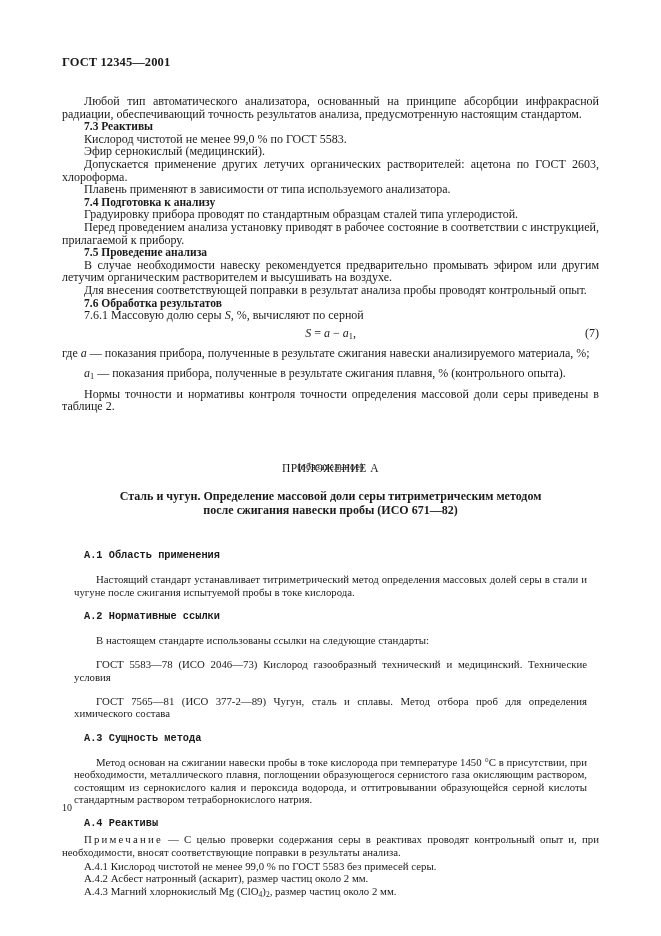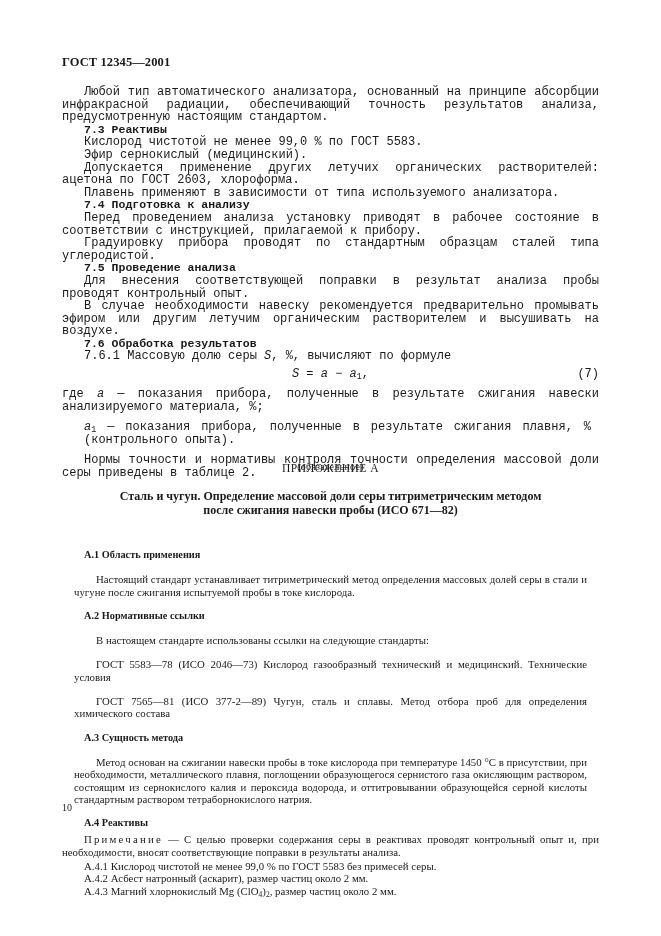--- a/index.html
+++ b/index.html
@@ -12,48 +12,48 @@
   .formula { position:relative; height:20px; margin:3px 0 2px 0; }
   .formula .eq { position:absolute; left:0; right:0; text-align:center; font-style:normal; top:2px; }
   .formula .num { position:absolute; right:0; top:2px; }
   i { font-style:italic; }
   .hang { margin:8px; padding-left:22px; }
   .center { position:absolute; left:62px; width:537px; text-align:center; }
   .app-title { font-size:11.5px; letter-spacing:0.5px; top:462px; }
   .app-sub { font-size:10px; top:461px; letter-spacing:0.3px; }
   .ann-title { font-weight:bold; font-size:12px; line-height:14px; top:489px; }
   .blk2 { position:absolute; left:62px; width:537px; font-size:10.8px; line-height:12.3px; }
-  .h2 { margin:0; padding-left:22px; font-weight:bold; font-size:10.3px; }
+  .h2 { margin:0; padding-left:22px; font-weight:bold; font-size:10.3px;font-family:Liberation Mono, monospace; }
   .p2 { margin:12px; text-indent:22px; text-align:justify; }
   .note { margin:4px 0 2px 0; text-indent:22px; text-align:justify; }
   .sp { letter-spacing:2.2px; }
   .item { margin:0; padding-left:22px; }
   .pnum { position:absolute; left:62px; top:802px; font-size:10px; }
   sub { font-size:0.7em; vertical-align:-0.25em; line-height:0; }
 </style>
 </head>
 <body>
 
 <div class="hdr">ГОСТ 12345—2001</div>
 
-<div class="blk" style="top:86px;font-family:Liberation Mono, monospace;">
+<div class="blk" style="top:95px;">
   <p class="p">Любой тип автоматического анализатора, основанный на принципе абсорбции инфракрасной радиации, обеспечивающий точность результатов анализа, предусмотренную настоящим стандартом.</p>
   <p class="h">7.3 Реактивы</p>
   <p class="p">Кислород чистотой не менее 99,0 % по ГОСТ  5583.</p>
   <p class="p">Эфир сернокислый (медицинский).</p>
   <p class="p">Допускается применение других летучих органических растворителей: ацетона по ГОСТ 2603, хлороформа.</p>
   <p class="p">Плавень применяют в зависимости от типа используемого анализатора.</p>
   <p class="h">7.4 Подготовка к анализу</p>
+  <p class="p">Градуировку прибора проводят по стандартным образцам сталей типа углеродистой.</p>
   <p class="p">Перед проведением анализа установку приводят в рабочее состояние в соответствии с инструкцией, прилагаемой к прибору.</p>
-  <p class="p">Градуировку прибора проводят по стандартным образцам сталей типа углеродистой.</p>
   <p class="h">7.5 Проведение анализа</p>
+  <p class="p">В случае необходимости навеску рекомендуется предварительно промывать эфиром или другим летучим органическим растворителем и высушивать на воздухе.</p>
   <p class="p">Для внесения соответствующей поправки в результат анализа пробы проводят контрольный опыт.</p>
-  <p class="p">В случае необходимости навеску рекомендуется предварительно промывать эфиром или другим летучим органическим растворителем и высушивать на воздухе.</p>
   <p class="h">7.6 Обработка результатов</p>
-  <p class="p"><span>7.6.1  Массовую долю серы </span><i>S</i><span>, %, вычисляют по формуле</span></p>
+  <p class="p"><span>7.6.1  Массовую долю серы </span><i>S</i><span>, %, вычисляют по серной</span></p>
   <div class="formula">
     <div class="eq"><i>S</i><span> = </span><i>a</i><span> − </span><i>a</i><sub>1</sub><span>,</span></div>
     <div class="num">(7)</div>
   </div>
   <p style="margin:0;"><span>где </span><i>a</i><span> — показания прибора, полученные в результате сжигания навески анализируемого материала, %;</span></p>
   <p class="hang" style="padding-left:14px;"><i>a</i><sub>1</sub><span> — показания прибора, полученные в результате сжигания плавня, % (контрольного опыта).</span></p>
   <p class="p">Нормы точности и нормативы контроля точности определения массовой доли серы приведены в таблице 2.</p>
 </div>
 
 <div class="center app-title">ПРИЛОЖЕНИЕ А</div>

